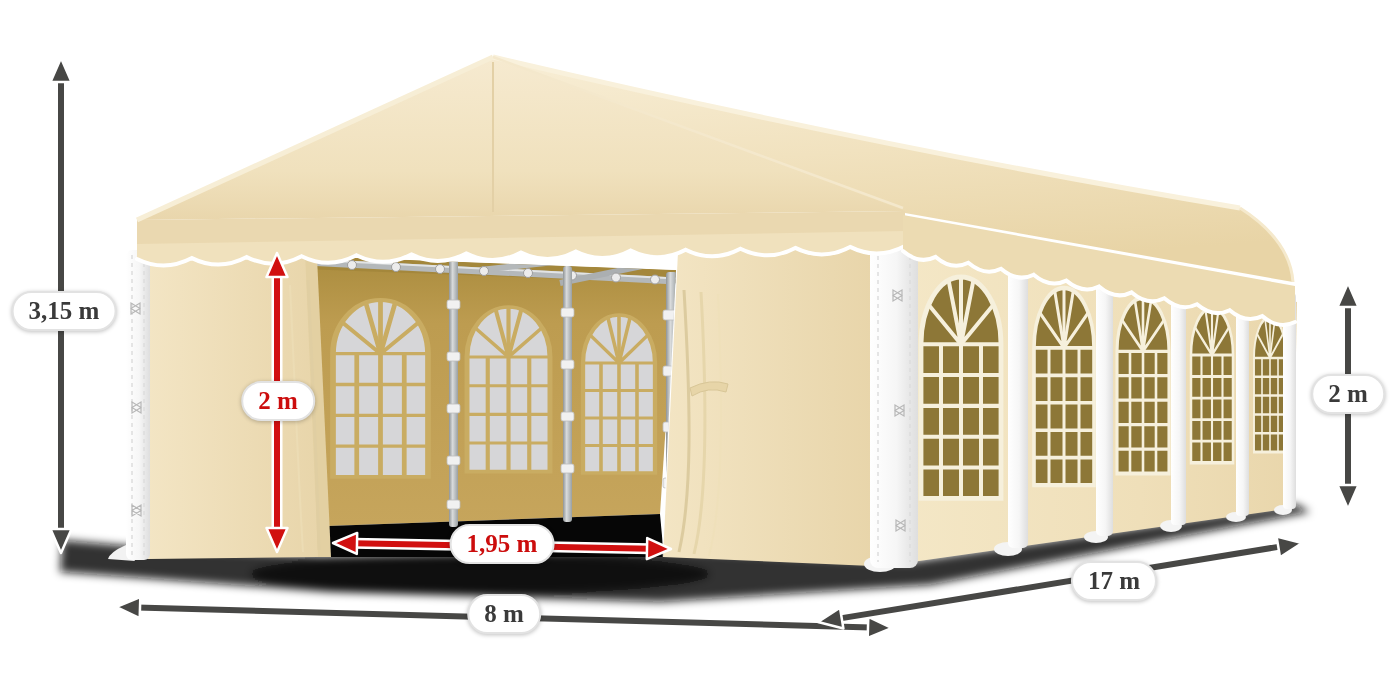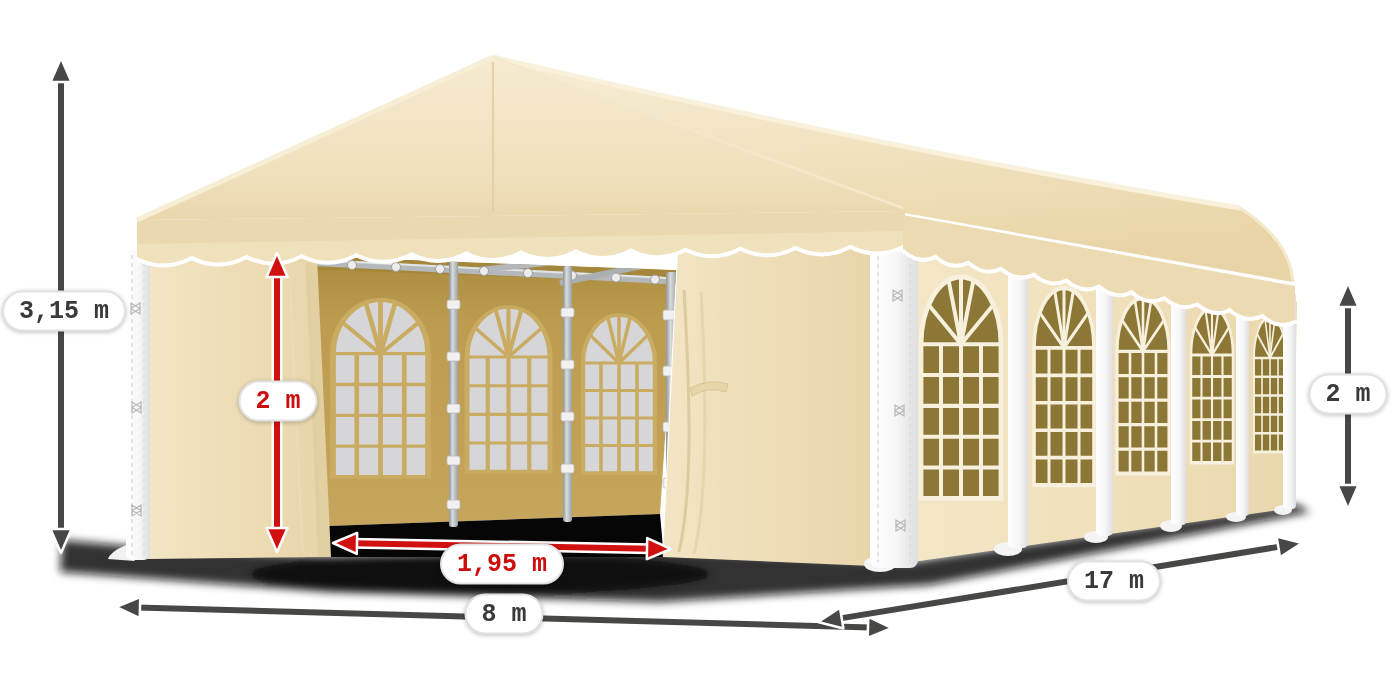--- a/index.html
+++ b/index.html
@@ -1,17 +1,17 @@
 <!DOCTYPE html>
 <html><head>
 <meta charset="utf-8">
 <style>
   html,body{margin:0;padding:0;background:#ffffff;}
   #stage{position:relative;width:1400px;height:700px;background:#ffffff;overflow:hidden;
-         font-family:Liberation Mono, monospace;}
+         font-family:Liberation Serif, serif;}
   #scene{position:absolute;left:0;top:0;}
   .pill{position:absolute;transform:translate(-50%,-50%);background:#ffffff;
         border:2px solid #e2e2e2;border-radius:22px;padding:4px 15px;
         font-weight:bold;font-size:25px;color:#3a3a3a;white-space:nowrap;
         box-shadow:0 1px 4px rgba(0,0,0,.25);}
   .pill.red{color:#cc0d0d;}
   
   .win-olive{--glass:#8d7737;--mull:#f6f0dc;}
   .win-int{--glass:#d6d6d8;--mull:#c9ac62;}
   .winpane{fill:var(--glass);stroke:var(--mull);stroke-width:6;}
@@ -255,17 +255,17 @@
           <line x1="1348" y1="304" x2="1348" y2="488" stroke="#ffffff" stroke-width="11" stroke-linecap="round"></line>
           <line x1="1348" y1="304" x2="1348" y2="488" stroke="#474745" stroke-width="6"></line>
           <polygon points="1348,283 1337.5,307.0 1358.5,307.0" fill="#474745" stroke="#ffffff" stroke-width="2.5" stroke-linejoin="round"></polygon>
           <polygon points="1348,509 1337.5,485.0 1358.5,485.0" fill="#474745" stroke="#ffffff" stroke-width="2.5" stroke-linejoin="round"></polygon>
         </g>
       </g>
 </svg>
 
 <div class="pill" style="left:64px;  top:311px;">3,15 m</div>
 <div class="pill red" style="left:278px; top:401px;">2 m</div>
-<div class="pill red" style="left:502px; top:544px;margin-top:20px;">1,95 m</div>
+<div class="pill red" style="left:502px; top:544px;">1,95 m</div>
 <div class="pill" style="left:504px; top:614px;">8 m</div>
 <div class="pill" style="left:1114px;top:581px;">17 m</div>
 <div class="pill" style="left:1348px;top:394px;">2 m</div>
 </div>
 
 </body></html>

